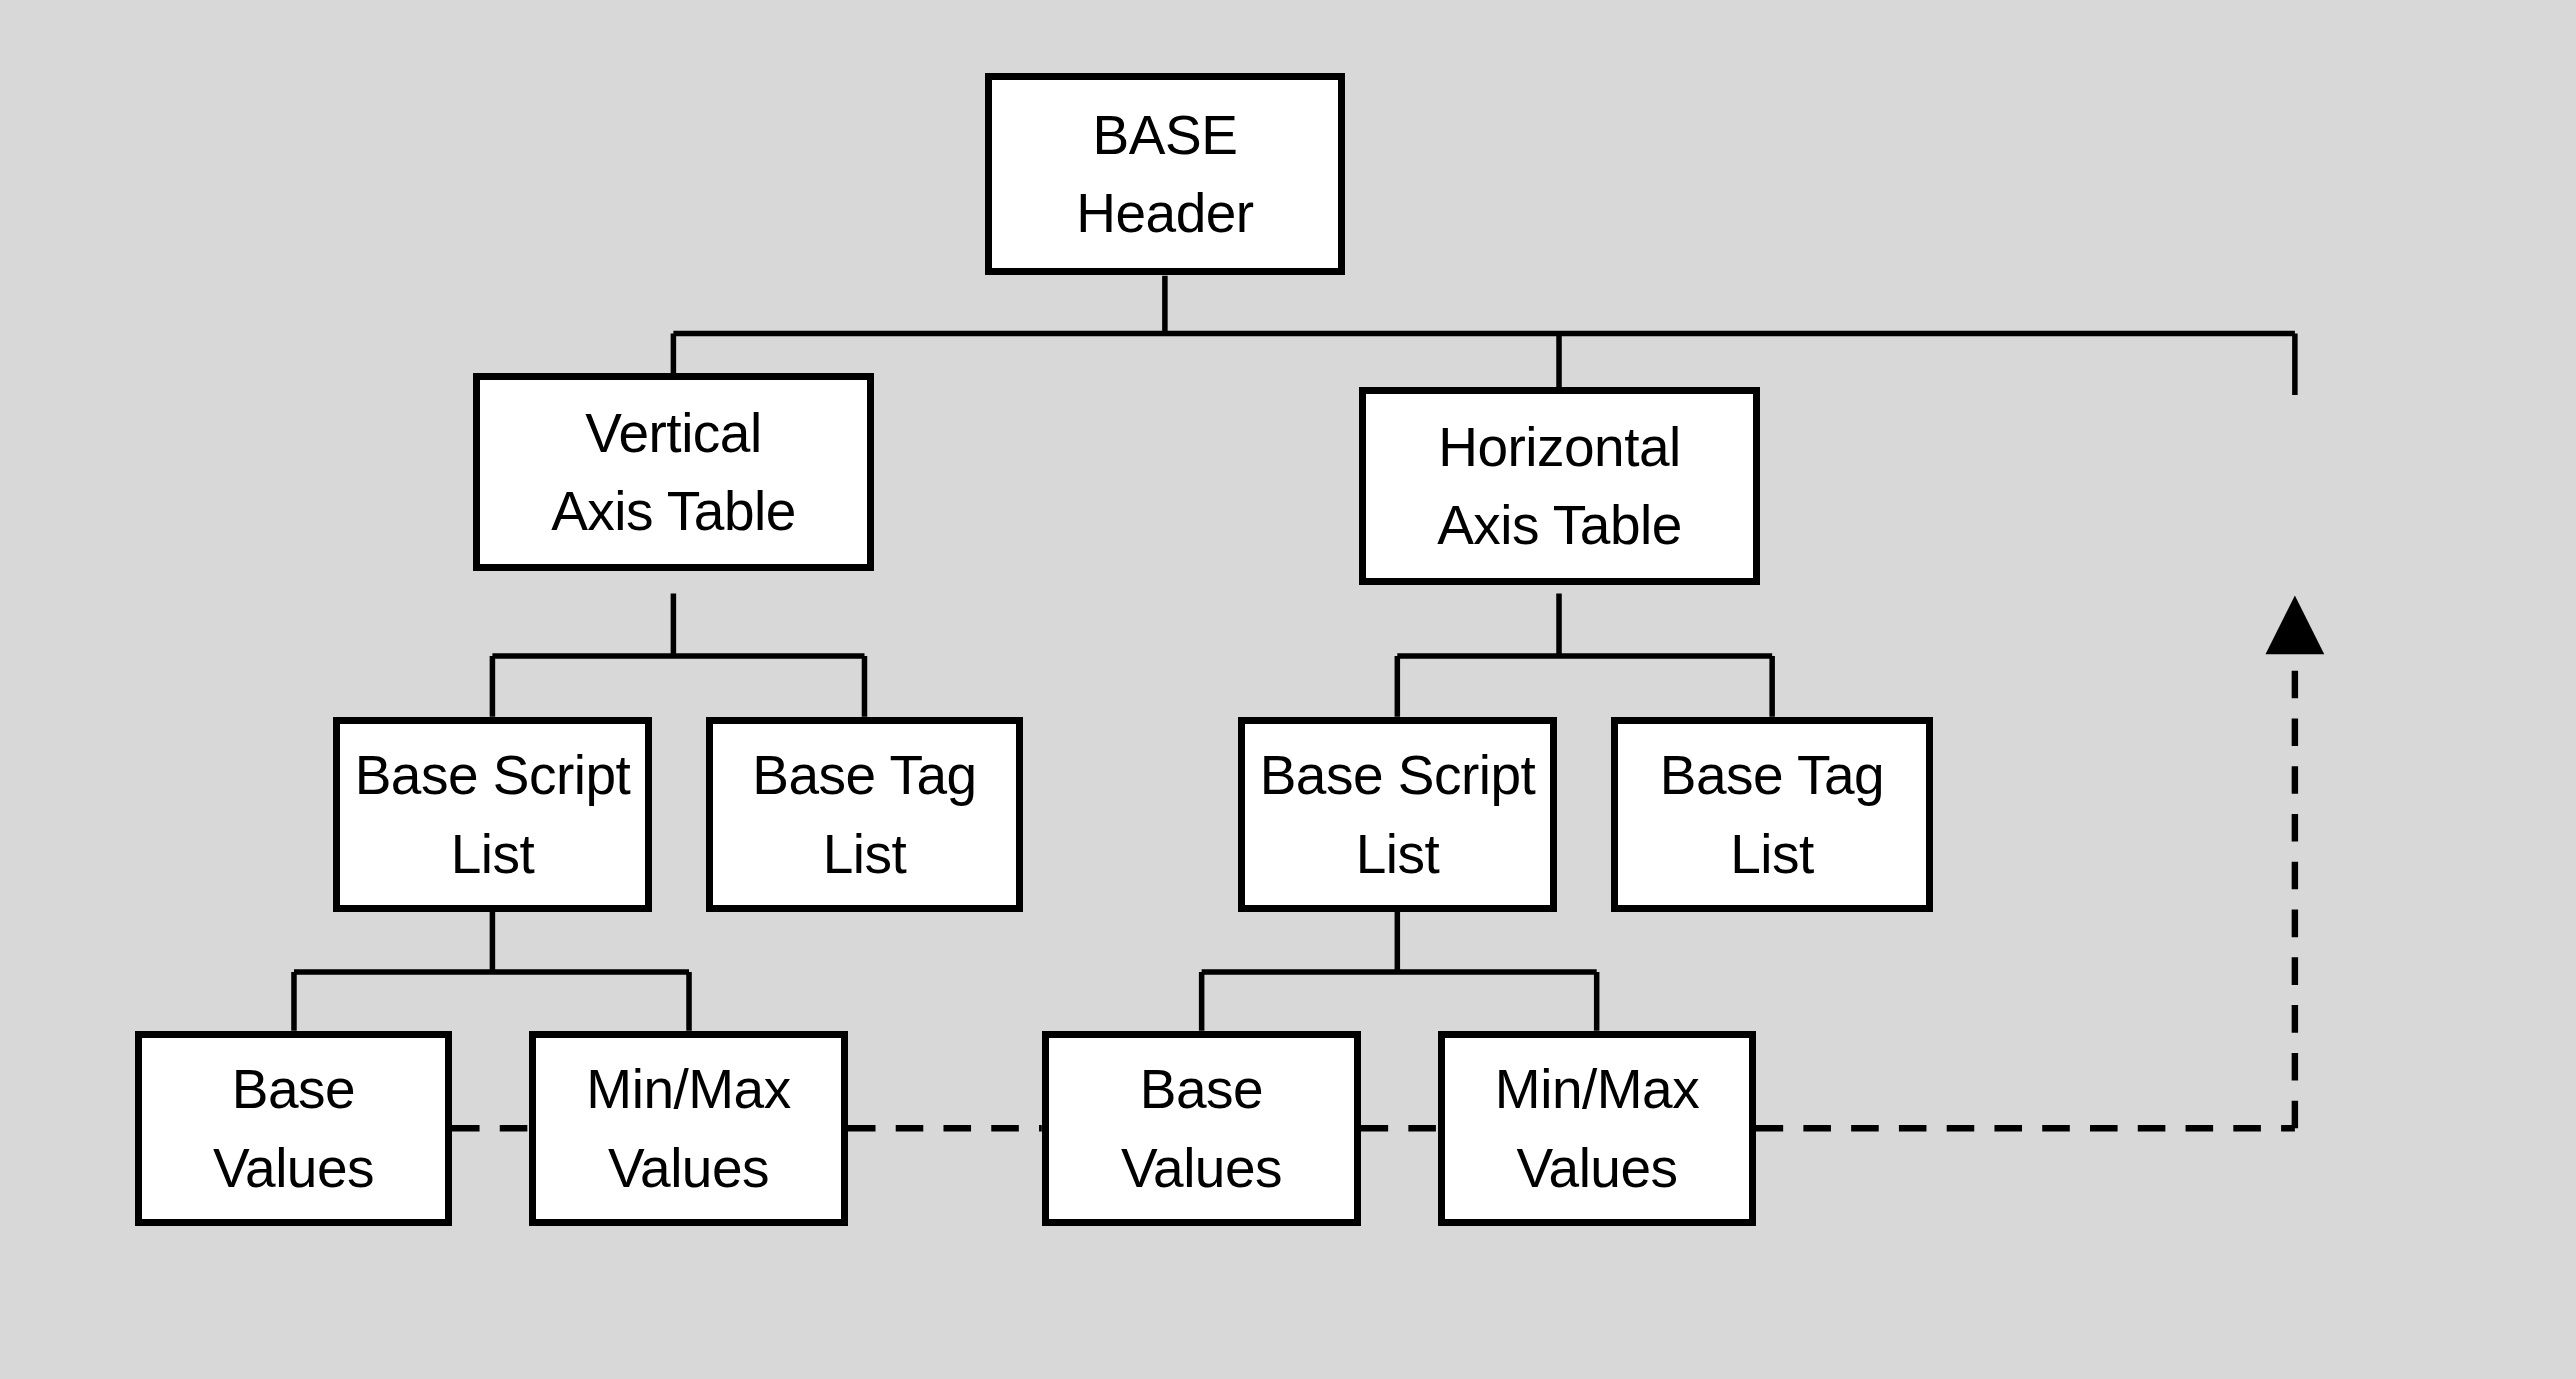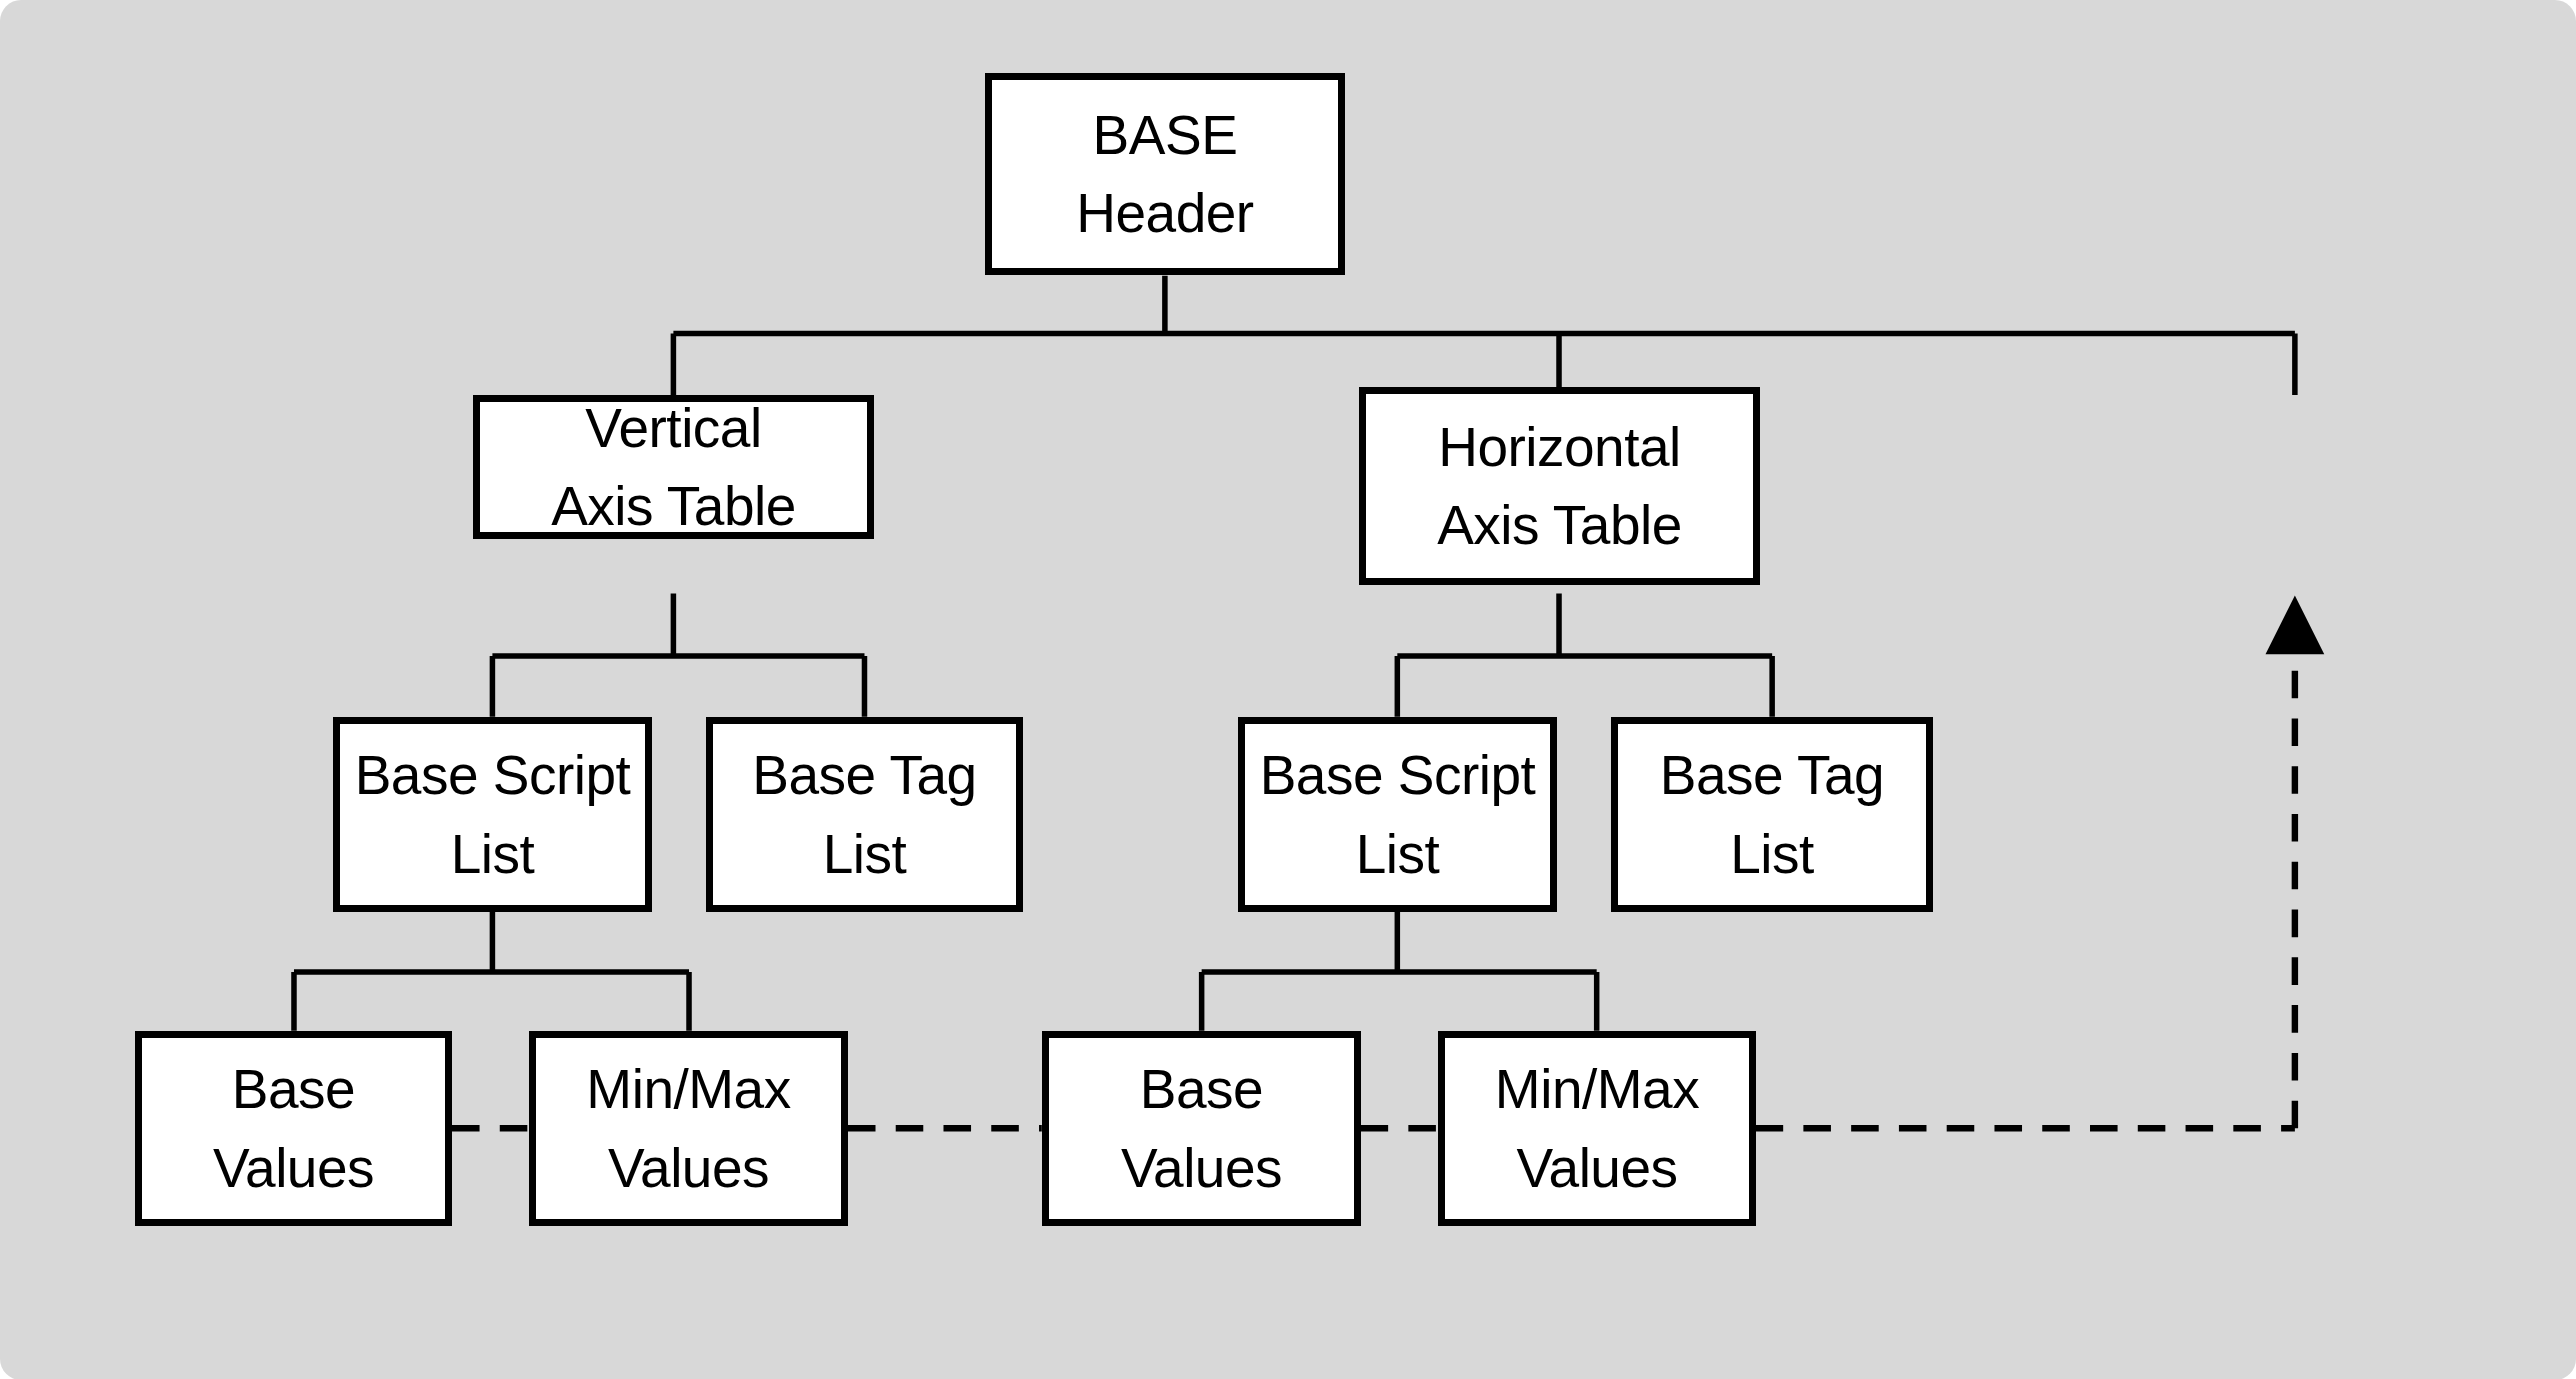--- a/index.html
+++ b/index.html
@@ -6,21 +6,20 @@
     margin: 0;
     padding: 0;
   }
   #canvas {
     position: relative;
     width: 2576px;
     height: 1380px;
     background: #d8d8d8;
     overflow: hidden;
     font-family: "Liberation Sans", sans-serif;
-    border-radius: 21px;
   }
   #connector-layer {
     position: absolute;
     left: 0;
     top: 0;
     width: 2576px;
     height: 1380px;
   }
   .node {
     position: absolute;
@@ -74,21 +73,21 @@
     <path class="dashed-line" d="M923 1228 L1134 1228"></path>
     <path class="dashed-line" d="M1481 1228 L1565 1228"></path>
     <path class="dashed-line" d="M1911 1228 L2498 1228"></path>
     <path class="dashed-line" d="M2498 1228 L2498 706"></path>
     <polygon class="arrow-head" points="2498,648 2466,712 2530,712"></polygon>
   </svg>
 
   <div class="node" style="left:985px; top:73px; width:360px; height:202px;">BASE
 Header</div>
 
-  <div class="node" style="left:473px; top:395px; width:401px; height:144px;">Vertical
+  <div class="node" style="left:473px; top:373px; width:401px; height:198px;">Vertical
 Axis Table</div>
 
   <div class="node" style="left:1359px; top:387px; width:401px; height:198px;">Horizontal
 Axis Table</div>
 
 
   <div class="node" style="left:333px; top:717px; width:319px; height:195px;">Base Script
 List</div>
 
   <div class="node" style="left:706px; top:717px; width:317px; height:195px;">Base Tag

